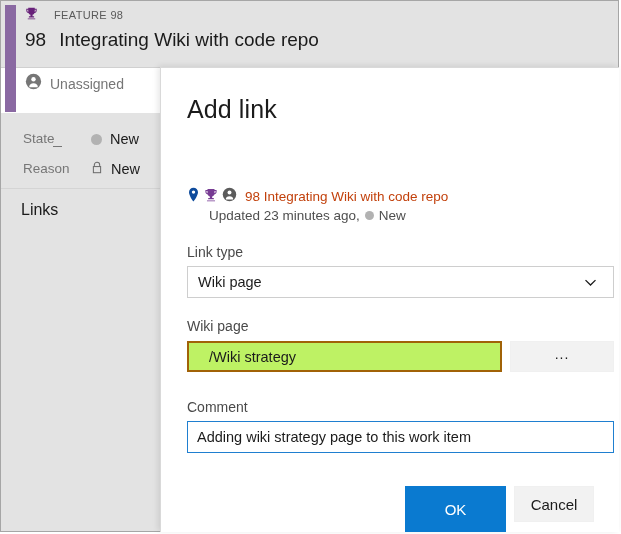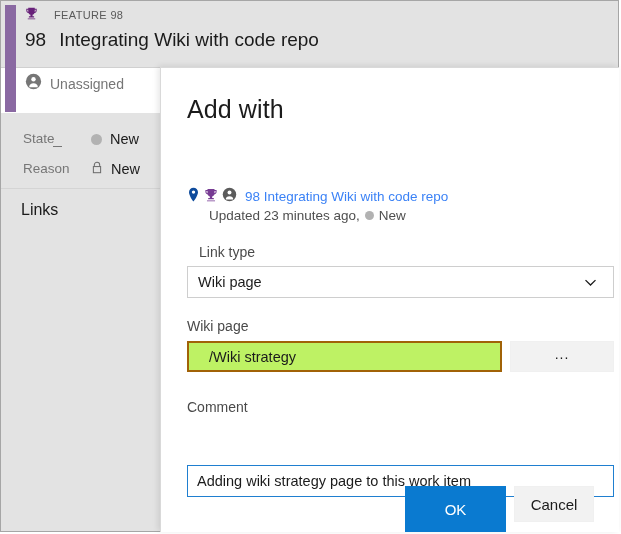--- a/index.html
+++ b/index.html
@@ -196,21 +196,21 @@
   .dlg-from-row {
     position: absolute;
     left: 26px;
     top: 119px;
     display: flex;
     align-items: center;
     gap: 4px;
   }
   .dlg-from-text {
     font-size: 13.5px;
-    color: #3b82f6;
+    color: #c2410c;
     margin-left: 4px;
   }
   .dlg-updated-row {
     position: absolute;
     left: 48px;
     top: 140px;
     display: flex;
     align-items: center;
     gap: 5px;
     font-size: 13.5px;
@@ -223,21 +223,21 @@
     background: #b2b2b2;
     display: inline-block;
   }
 
   .field-label {
     position: absolute;
     left: 26px;
     font-size: 14px;
     color: #4a4a4a;
   }
-  .label-linktype { top: 176px; margin-left: 12px; }
+  .label-linktype { top: 176px; }
   .label-wikipage { top: 250px; }
   .label-comment  { top: 331px; }
 
   .select-box {
     position: absolute;
     left: 26px;
     top: 198px;
     width: 427px;
     height: 32px;
     box-sizing: border-box;
@@ -295,21 +295,20 @@
     width: 427px;
     height: 32px;
     box-sizing: border-box;
     border: 1px solid #1f7fd0;
     background: #ffffff;
     font-size: 14.5px;
     color: #1b1b1b;
     font-family: "Liberation Sans", sans-serif;
     padding: 8px 9px;
     outline: none;
-    margin-top: 44px;
   }
 
   .btn-ok {
     position: absolute;
     left: 244px;
     top: 418px;
     width: 101px;
     height: 46px;
     box-sizing: border-box;
     background: #0a7ad0;
@@ -393,21 +392,21 @@
     </div>
 
     <div class="wi-links-band">
       <span class="wi-links-title">Links</span>
     </div>
     <div class="wi-links-body"></div>
   </div>
 
   <div class="dialog">
 
-    <div class="dlg-title">Add with</div>
+    <div class="dlg-title">Add link</div>
 
 
     <div class="dlg-from-row">
       <span>
         <svg width="13" height="15" viewBox="0 0 12 15">
           <path d="M6 .7C3.5.7 1.5 2.7 1.5 5.2c0 3.1 3.6 8.3 4.1 9 .1.2.5.2.6 0 .6-.7 4.3-5.9 4.3-9C10.5 2.7 8.5.7 6 .7z" fill="#0e4b9c"></path>
           <circle cx="6" cy="5.1" r="1.7" fill="#ffffff"></circle>
         </svg>
       </span>
       <span>

